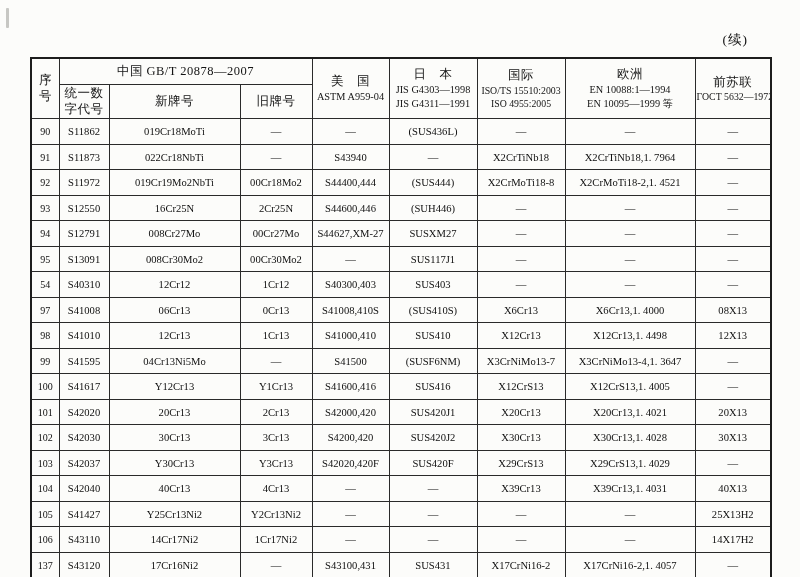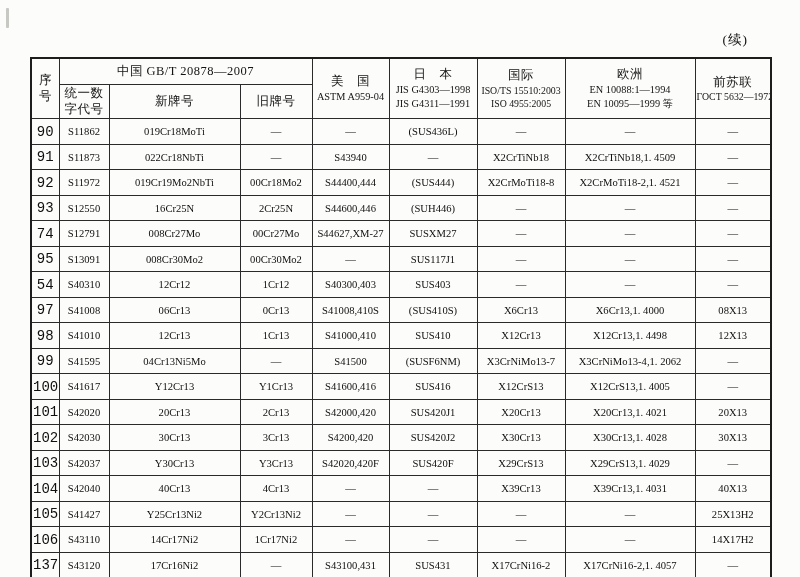--- a/index.html
+++ b/index.html
@@ -28,21 +28,21 @@
     padding:0 1px;overflow:hidden;white-space:nowrap;
   }
   thead th{font-weight:normal;}
   .t1{height:26px;}
   .t2{height:32px;}
   .zh{font-size:12.5px;letter-spacing:.5px;}
   .lat{font-size:10.3px;}
   .hdr-multiline div{line-height:1.35;}
   .seq-head div{font-size:12.5px;line-height:1.25;}
   tbody td{height:24.5px;font-size:10.6px;color:#0f0f0f;}
-  tbody td.seq{font-size:14px;font-family:Liberation Mono, monospace;}
+  tbody td.seq{font-size:10px;}
   .small{font-size:9.8px;}
 </style>
 </head>
 <body>
 
 <div class="scan-artifact"></div>
 
 <div class="continued">(续)</div>
 
 <div class="table-wrap">
@@ -111,21 +111,21 @@
           <td>—</td>
         </tr>
         <tr>
           <td class="seq">91</td>
           <td>S11873</td>
           <td>022Cr18NbTi</td>
           <td>—</td>
           <td>S43940</td>
           <td>—</td>
           <td>X2CrTiNb18</td>
-          <td>X2CrTiNb18,1. 4509</td>
+          <td>X2CrTiNb18,1. 7964</td>
           <td>—</td>
         </tr>
         <tr>
           <td class="seq">92</td>
           <td>S11972</td>
           <td>019Cr19Mo2NbTi</td>
           <td>00Cr18Mo2</td>
           <td>S44400,444</td>
           <td>(SUS444)</td>
           <td>X2CrMoTi18-8</td>
@@ -137,21 +137,21 @@
           <td>S12550</td>
           <td>16Cr25N</td>
           <td>2Cr25N</td>
           <td>S44600,446</td>
           <td>(SUH446)</td>
           <td>—</td>
           <td>—</td>
           <td>—</td>
         </tr>
         <tr>
-          <td class="seq">74</td>
+          <td class="seq">94</td>
           <td>S12791</td>
           <td>008Cr27Mo</td>
           <td>00Cr27Mo</td>
           <td>S44627,XM-27</td>
           <td>SUSXM27</td>
           <td>—</td>
           <td>—</td>
           <td>—</td>
         </tr>
         <tr>
@@ -199,21 +199,21 @@
           <td>12X13</td>
         </tr>
         <tr>
           <td class="seq">99</td>
           <td>S41595</td>
           <td>04Cr13Ni5Mo</td>
           <td>—</td>
           <td>S41500</td>
           <td>(SUSF6NM)</td>
           <td>X3CrNiMo13-7</td>
-          <td>X3CrNiMo13-4,1. 2062</td>
+          <td>X3CrNiMo13-4,1. 3647</td>
           <td>—</td>
         </tr>
         <tr>
           <td class="seq">100</td>
           <td>S41617</td>
           <td>Y12Cr13</td>
           <td>Y1Cr13</td>
           <td>S41600,416</td>
           <td>SUS416</td>
           <td>X12CrS13</td>

